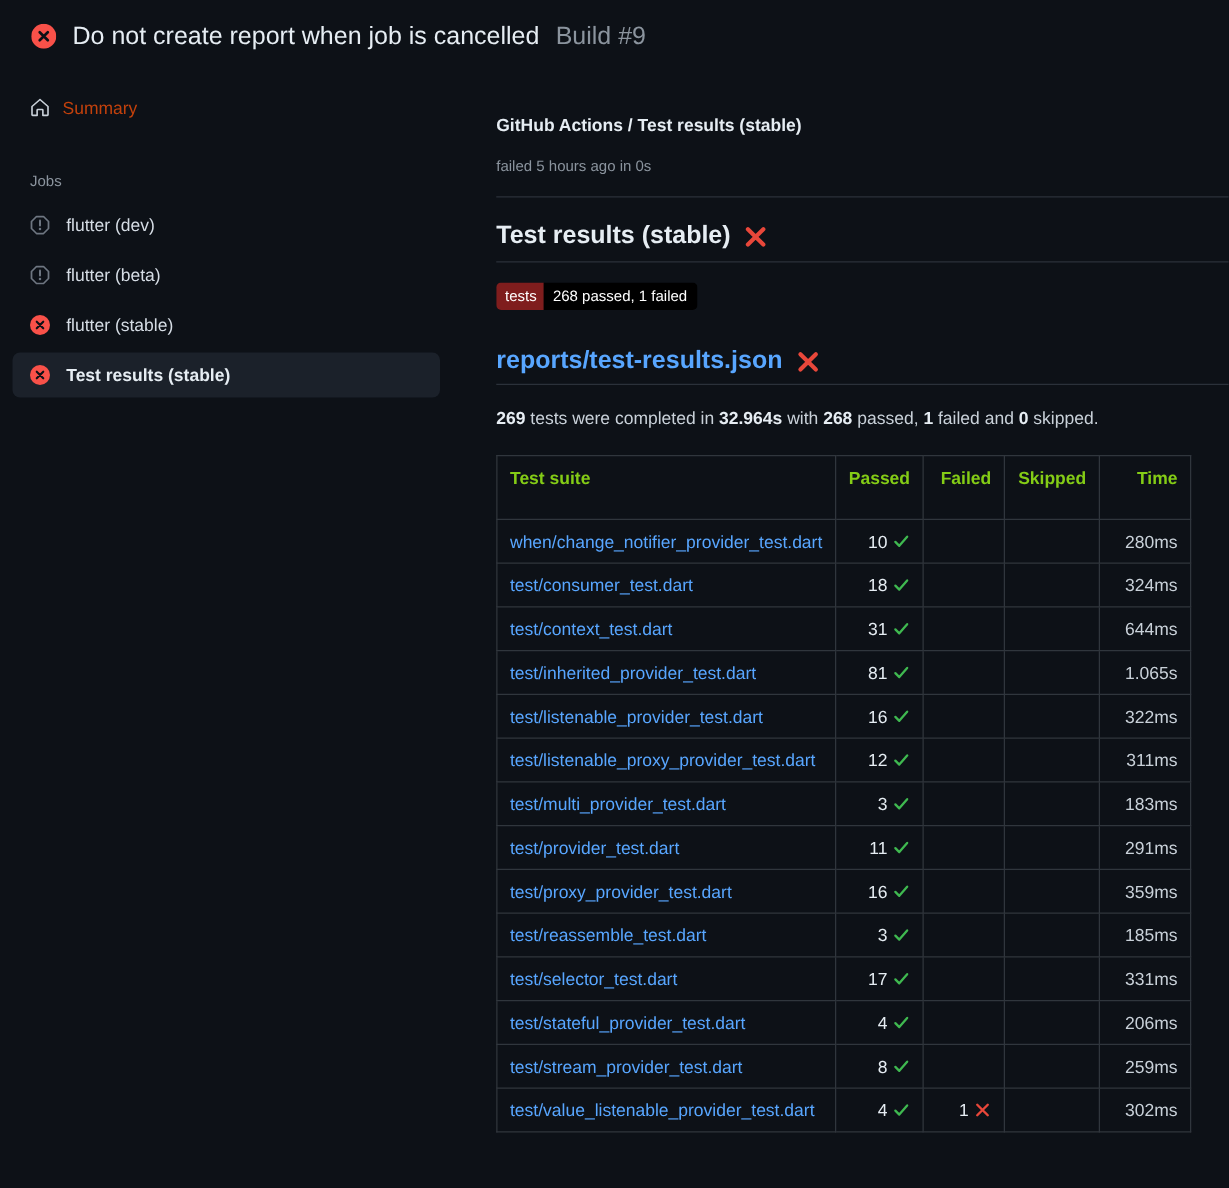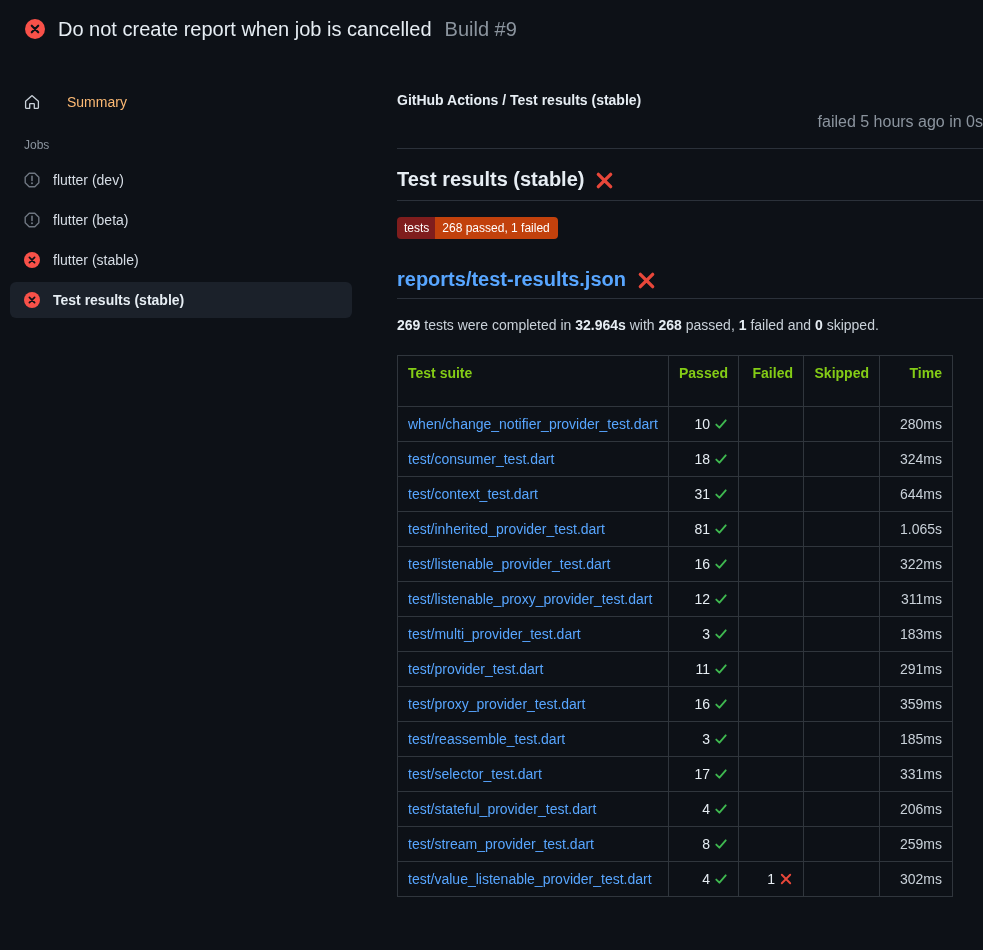--- a/index.html
+++ b/index.html
@@ -19,37 +19,37 @@
   .app-title { font-size:20px; font-weight:400; color:#e6edf3; white-space:nowrap; }
   .app-build { font-size:20px; font-weight:400; color:#8b949e; white-space:nowrap; }
 
   
   .layout { display:flex; align-items:flex-start; }
   .sidebar { width:362px; flex:0 0 auto; padding:22px 10px 0 10px; }
   .main { flex:1 1 auto; margin-left:35px; padding-top:36px; min-width:0; }
 
   
   .side-item {
-    display:flex; align-items:flex-end; gap:27px;
+    display:flex; align-items:flex-start; gap:10px;
     height:32px; padding:0 14px; border-radius:6px;
-    color:#fdba74; cursor:pointer;
+    color:#c2410c; cursor:pointer;
   }
   .side-item .ico { width:16px; height:16px; flex:0 0 auto; display:block; }
   .jobs-label { margin:28px 0 10px 14px; font-size:12px; color:#8b949e; }
   .job-item {
     display:flex; align-items:center; gap:13px;
     height:36px; padding:0 14px; margin-bottom:4px;
     border-radius:6px; color:#d6dde5; font-weight:500; cursor:pointer;
   }
   .job-item.selected { background:#1b212a; color:#e6edf3; font-weight:700; }
   .job-item .ico { width:16px; height:16px; flex:0 0 auto; display:block; }
 
   
   .crumb { font-size:14px; font-weight:700; color:#e6edf3; }
-  .status-line { margin-top:5px; font-size:16px; color:#8b949e;text-align:right; }
+  .status-line { margin-top:18px; font-size:12px; color:#8b949e; }
   .top-divider { margin-top:17px; border-bottom:1px solid #2b313a; }
 
   .section-head {
     display:flex; align-items:center; gap:11px;
     margin-top:16px; padding-bottom:7px;
     border-bottom:1px solid #2b313a;
   }
   .section-head h2 { font-size:20px; font-weight:700; color:#e6edf3; line-height:28px; }
   .xmark { width:19px; height:19px; display:block; margin-top:2px; }
 
@@ -148,21 +148,21 @@
 
     <div class="section-head">
       <h2>Test results (stable)</h2>
       <svg class="xmark" viewBox="0 0 16 16">
         <path d="M2.8 2.8l10.4 10.4M13.2 2.8L2.8 13.2" stroke="#e8473a" stroke-width="2.8" stroke-linecap="round"></path>
       </svg>
     </div>
 
     <div class="badge">
       <span class="bl" style="background: #7f1d1d;">tests</span>
-      <span class="bv" style="background: #c2410c;">268 passed, 1 failed</span>
+      <span class="bv" style="background: #000000;">268 passed, 1 failed</span>
     </div>
 
     <div class="report-head">
       <a href="#">reports/test-results.json</a>
       <svg class="xmark" viewBox="0 0 16 16">
         <path d="M2.8 2.8l10.4 10.4M13.2 2.8L2.8 13.2" stroke="#e8473a" stroke-width="2.8" stroke-linecap="round"></path>
       </svg>
     </div>
 
     <div class="summary-line" id="summary-line"><span class="b">269</span><span> tests were completed in </span><span class="b">32.964s</span><span> with </span><span class="b">268</span><span> passed, </span><span class="b">1</span><span> failed and </span><span class="b">0</span><span> skipped.</span></div>

